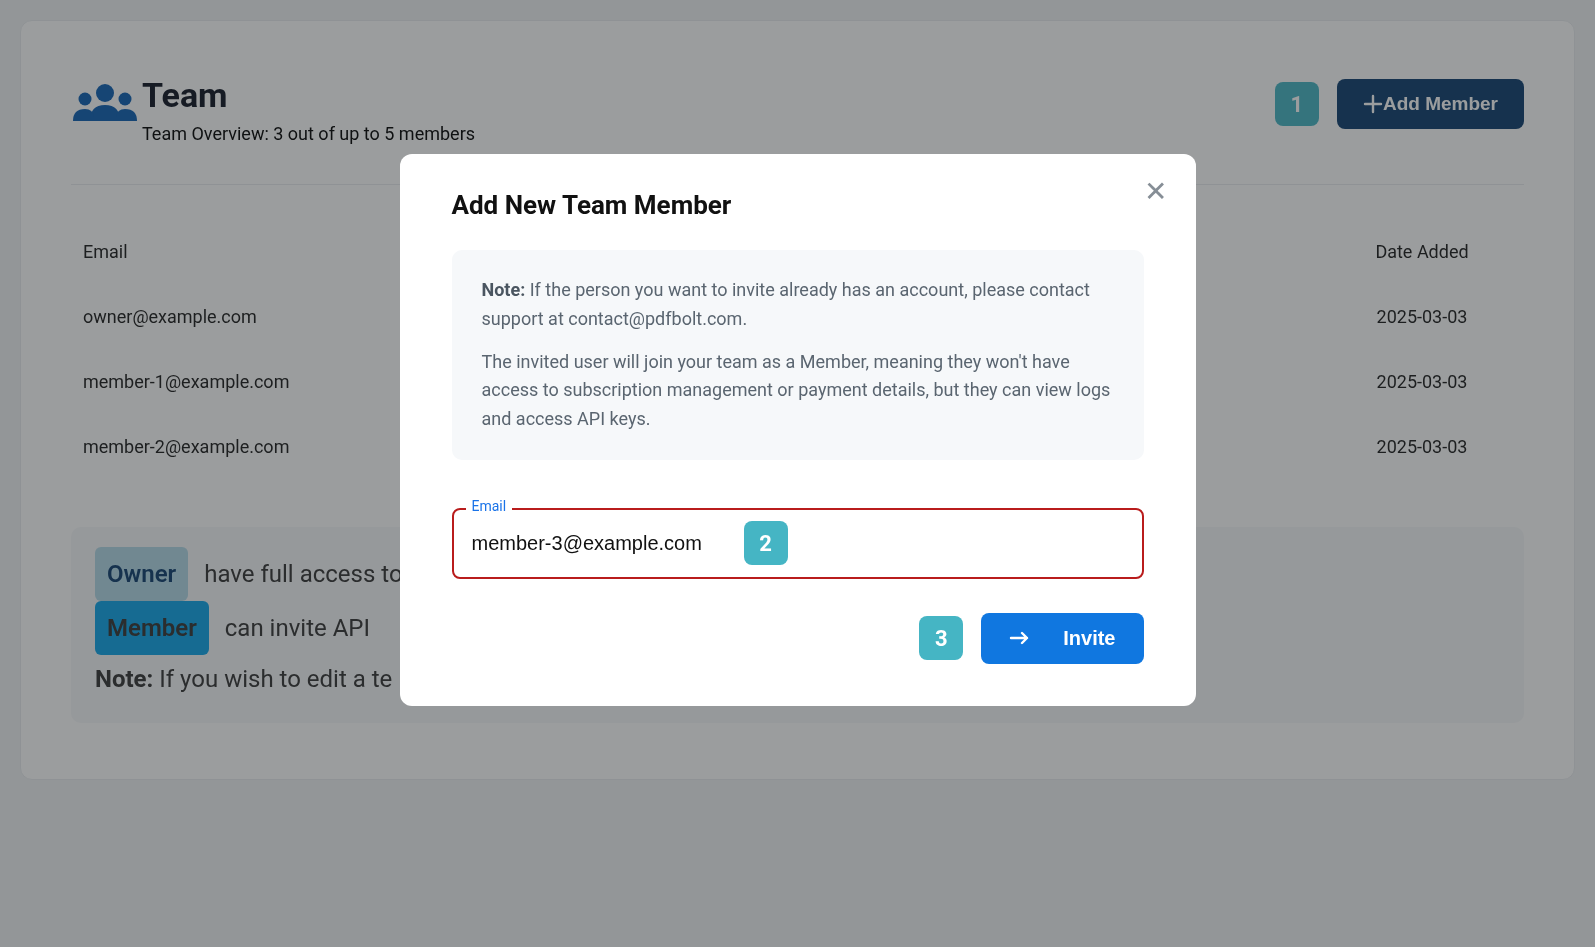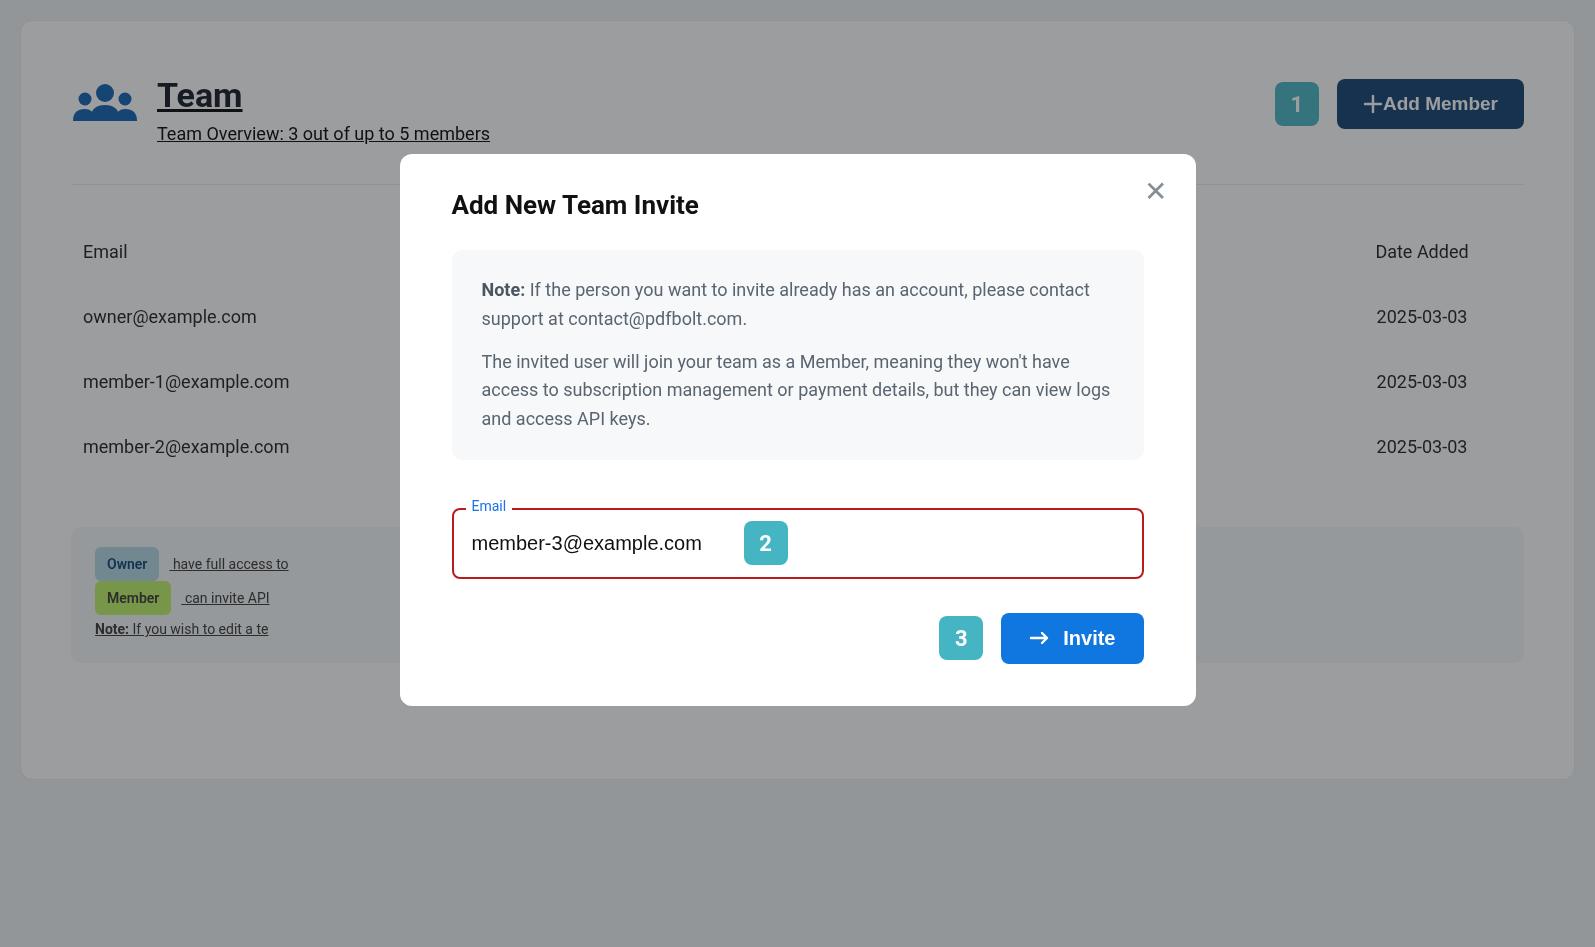--- a/index.html
+++ b/index.html
@@ -23,22 +23,21 @@
     }
     .card-header {
       display: flex;
       justify-content: space-between;
       align-items: flex-start;
       margin-bottom: 40px;
     }
     .title-block {
       display: flex;
       align-items: flex-start;
-      gap: 18px;
-      text-decoration: underline;
+      gap: 3px;
     }
     .team-icon-wrap {
       width: 68px;
       display: flex;
       align-items: center;
       justify-content: center;
       padding-top: 6px;
     }
     .team-icon-svg { width: 64px; height: 44px; }
     .title-text h1 {
@@ -101,34 +100,33 @@
     .col-date { width: 180px; font-size: 18px; color: #1a1a1a; text-align: center; }
     .table-head .col-email, .table-head .col-date {
       color: #1a1a1a;
     }
 
     .info-box {
       margin-top: 48px;
       background: #f6f7f9;
       border-radius: 10px;
       padding: 20px 24px;
-      font-size: 14px;
+      font-size: 24px;
       color: #333;
       line-height: 2;
-      text-decoration: underline;
     }
     .role-badge {
       display: inline-block;
       padding: 3px 12px;
       border-radius: 6px;
       font-weight: 600;
       margin-right: 10px;
     }
     .role-owner { background: #b3d9e8; color: #0d3d6e; }
-    .role-member { background: #bef264; color: #333; }
+    .role-member { background: #0ea5e9; color: #333; }
     .note-label { font-weight: 700; }
 
     
     .overlay {
       position: absolute;
       inset: 0;
       background: rgba(33,37,41,0.45);
     }
     .modal {
       position: absolute;
@@ -213,21 +211,21 @@
     .invite-btn {
       background: #1077e0;
       color: #ffffff;
       font-size: 20px;
       font-weight: 600;
       border: none;
       border-radius: 8px;
       padding: 14px 28px;
       display: flex;
       align-items: center;
-      gap: 12px;
+      gap: 32px;
       cursor: pointer;
     }
     .arrow-svg { width: 22px; height: 14px; }
   </style>
 </head>
 <body>
 
 <div class="page-wrap">
   <div class="card">
     <div class="card-header">
@@ -292,21 +290,21 @@
         <span class="note-label">Note:</span><span> If you wish to edit a te</span>
       </div>
     </div>
   </div>
 </div>
 
 <div class="overlay"></div>
 
 <div class="modal">
   <button class="modal-close">✕</button>
-  <h2>Add New Team Invite</h2>
+  <h2>Add New Team Member</h2>
   <div class="modal-info">
     <p><span class="note">Note:</span><span> If the person you want to invite already has an account, please contact support at contact@pdfbolt.com.</span></p>
     <p>The invited user will join your team as a Member, meaning they won't have access to subscription management or payment details, but they can view logs and access API keys.</p>
   </div>
 
   <div class="field-wrap">
     <span class="field-label">Email</span>
     <input type="text" class="field-input" value="member-3@example.com" style="">
     <div class="step-badge field-step">2</div>
   </div>

